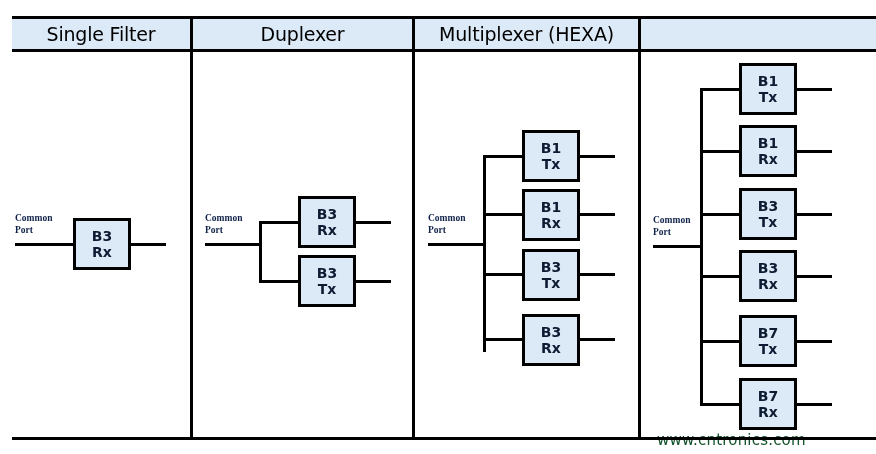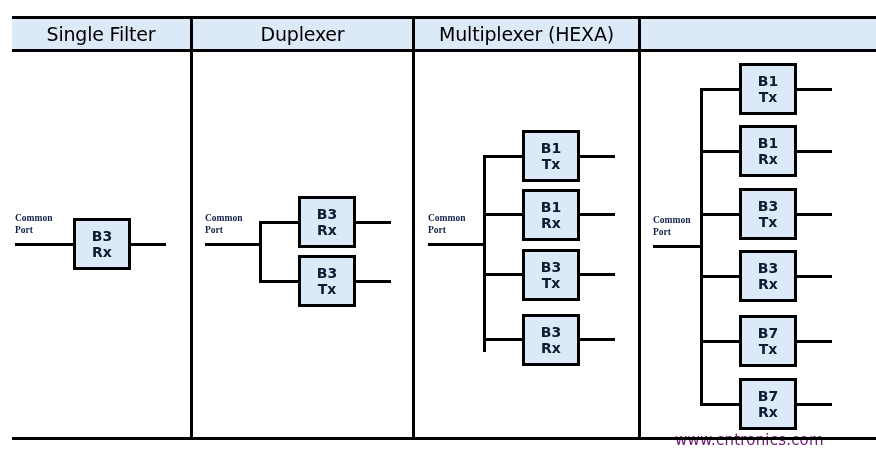--- a/index.html
+++ b/index.html
@@ -109,24 +109,24 @@
     font-weight: bold;
     color: #11224a;
     line-height: 1.25;
     white-space: nowrap;
     font-family: Liberation Serif, serif;
   }
 
   
   .watermark {
     position: absolute;
-    left: 675px;
+    left: 657px;
     top: 431px;
     font-size: 15px;
-    color: #701a75;
+    color: #14532d;
     white-space: nowrap;
     letter-spacing: 0.2px;
   }
 </style>
 </head>
 <body>
 
 <div id="canvas">
 
   <div class="hdr-rule top"></div>

